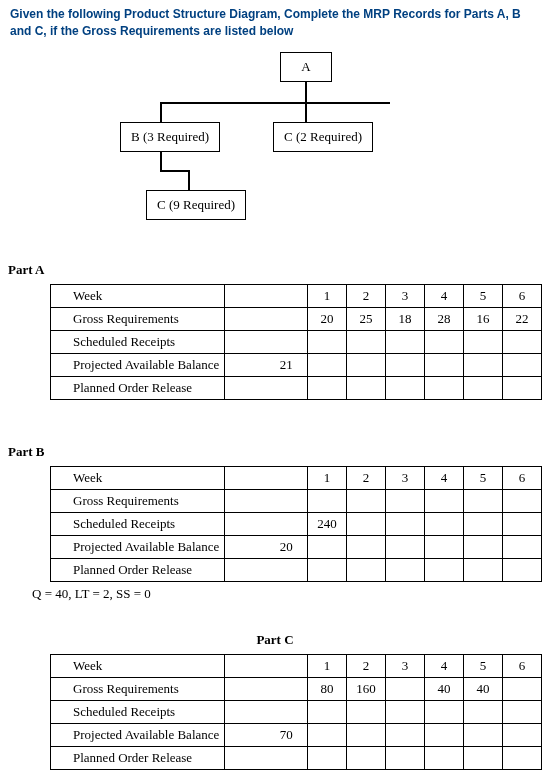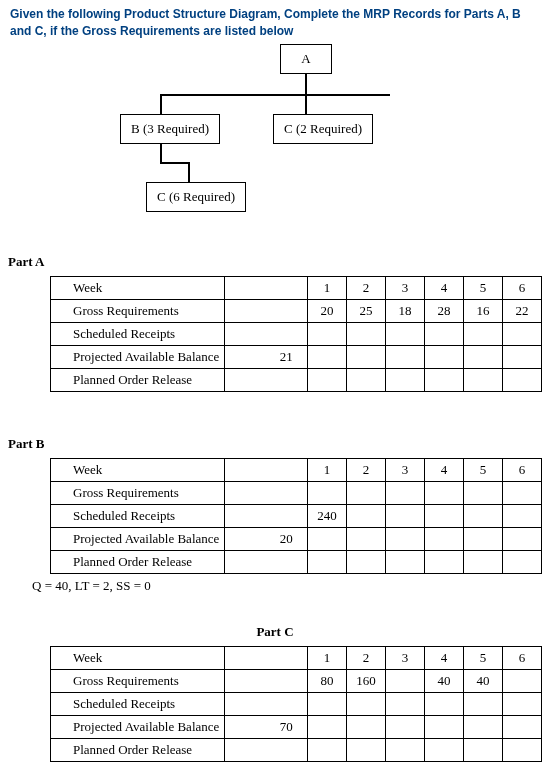--- a/index.html
+++ b/index.html
@@ -7,21 +7,21 @@
     font-size: 12px;
     margin: 0;
     padding: 6px 10px 20px 10px;
     width: 532px;
     color: #000;
   }
   .intro {
     font-weight: bold;
     color: #004080;
     line-height: 1.4;
-    margin-bottom: 4px;
+    margin-bottom: 12px;
   }
   .diagram {
     position: relative;
     height: 200px;
     width: 460px;
     margin-left: 40px;
     margin-bottom: 10px;
   }
   .box {
     position: absolute;
@@ -88,21 +88,21 @@
 
   <div class="box" style="left:70px; top:70px;">B (3 Required)</div>
   <div class="box" style="left:211px; top:70px;margin-left:12px;">C (2 Required)</div>
 
   <div class="line" style="left:110px; top:100px; width:2px; height:18px;"></div>
 
   <div class="line" style="left:110px; top:118px; height:2px; width:30px;"></div>
 
   <div class="line" style="left:138px; top:118px; width:2px; height:20px;"></div>
 
-  <div class="box" style="left:96px; top:138px;">C (6 Required)</div>
+  <div class="box" style="left:96px; top:138px;">C (9 Required)</div>
 </div>
 
 <div class="part-label first">Part A</div>
 <div class="section">
   <table class="mrp">
     <tbody>
         <tr>
       <td class="rowhead">Week</td>
       <td class="c0"></td>
       <td>1</td>

